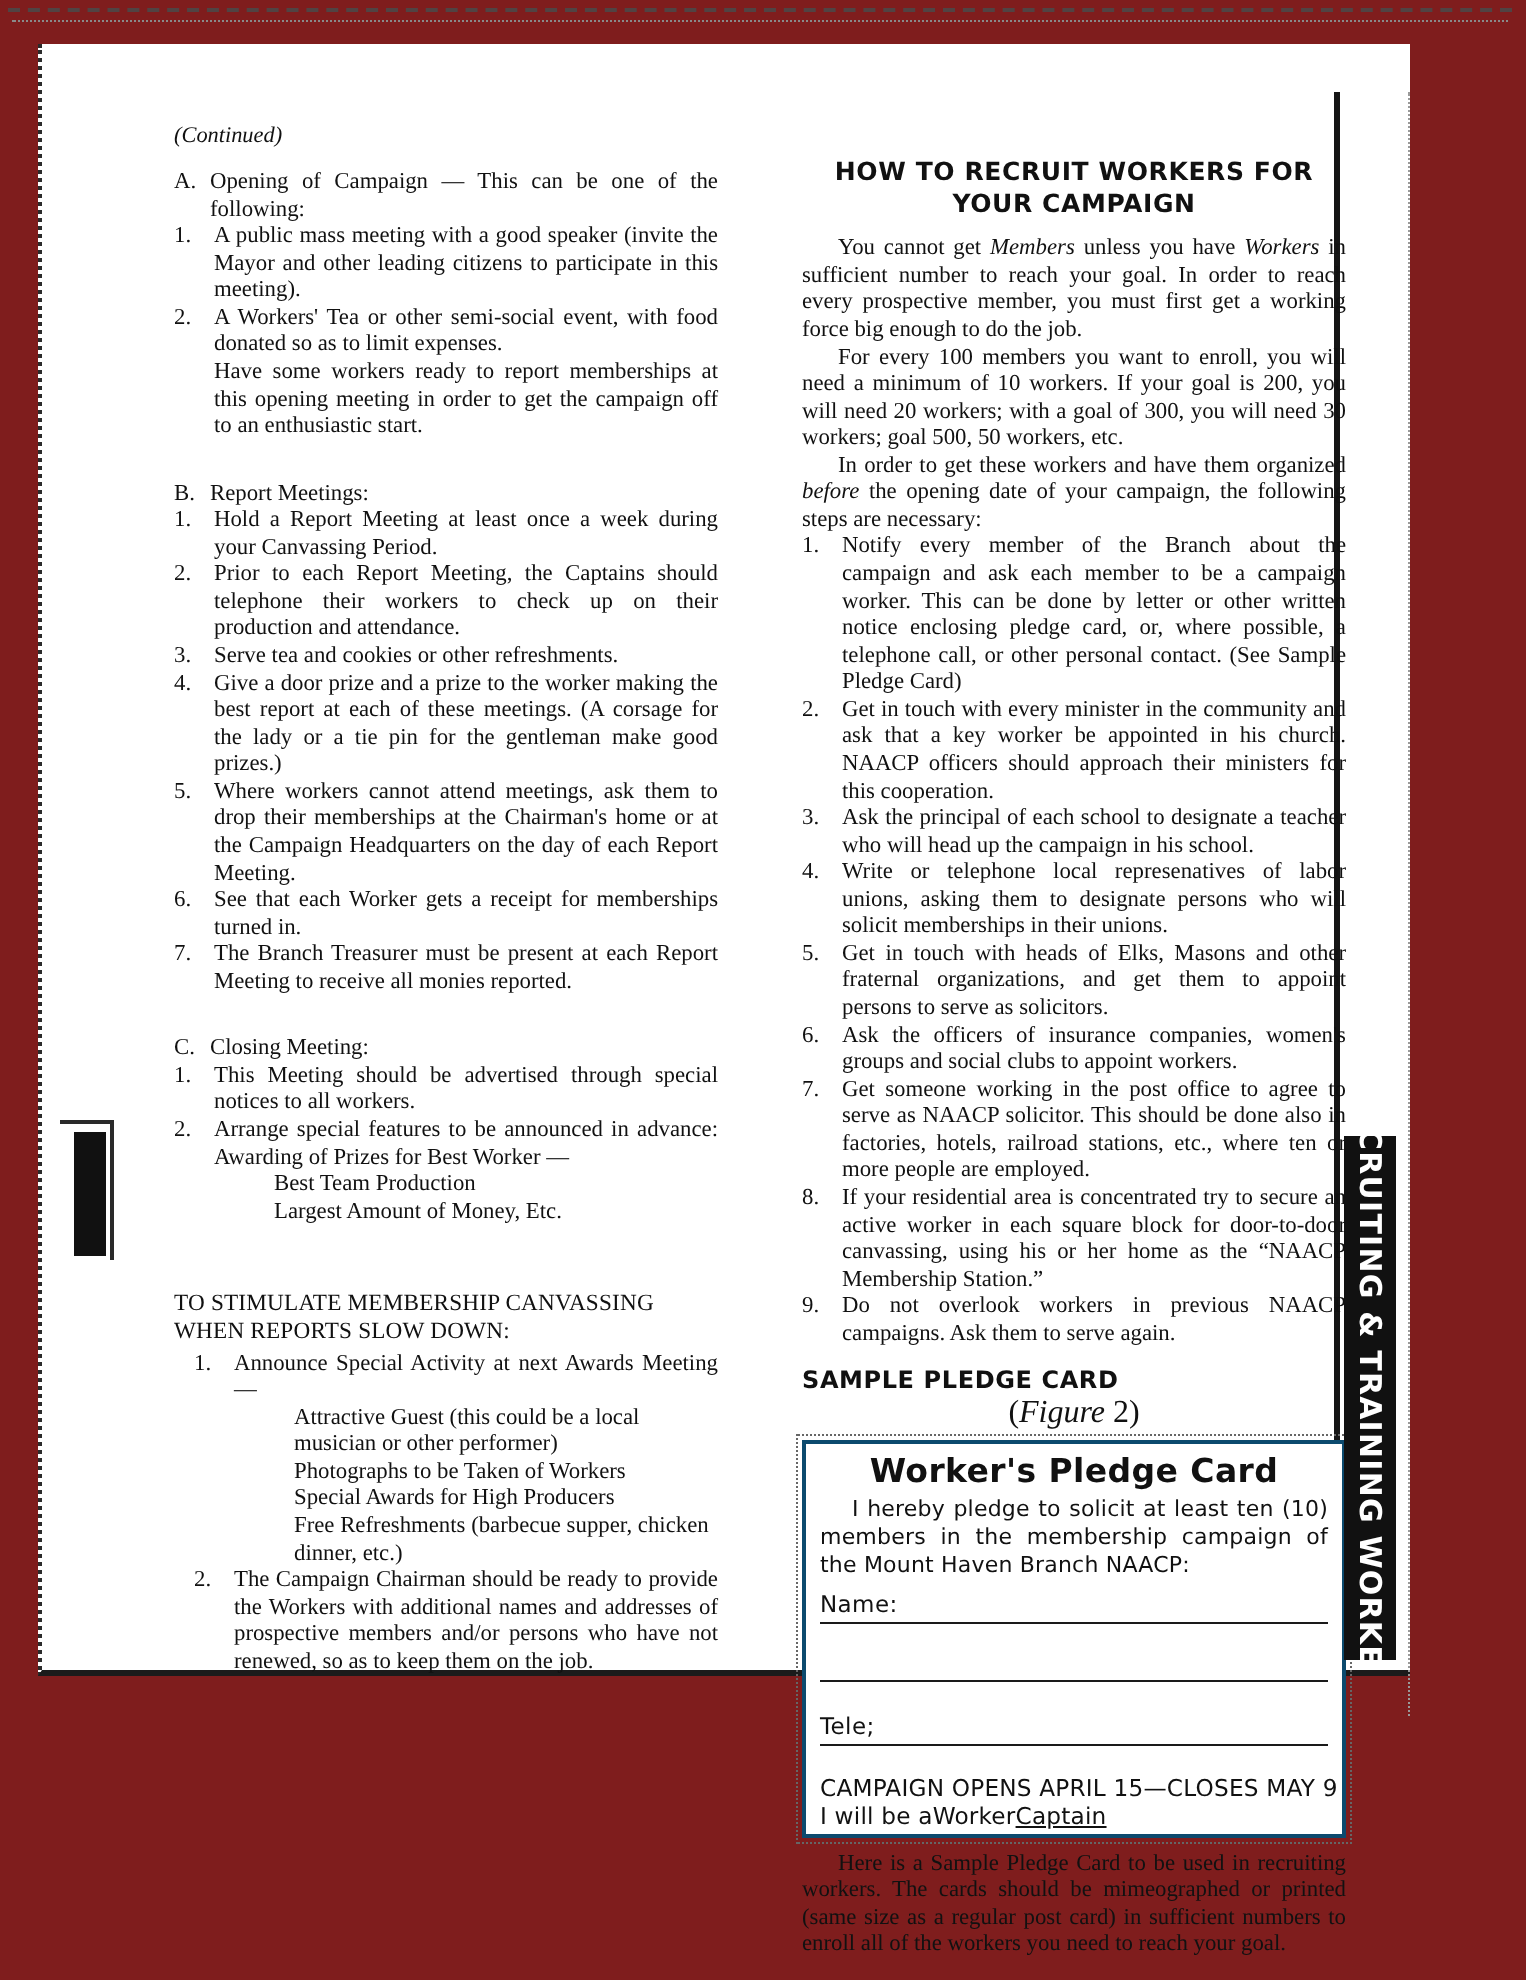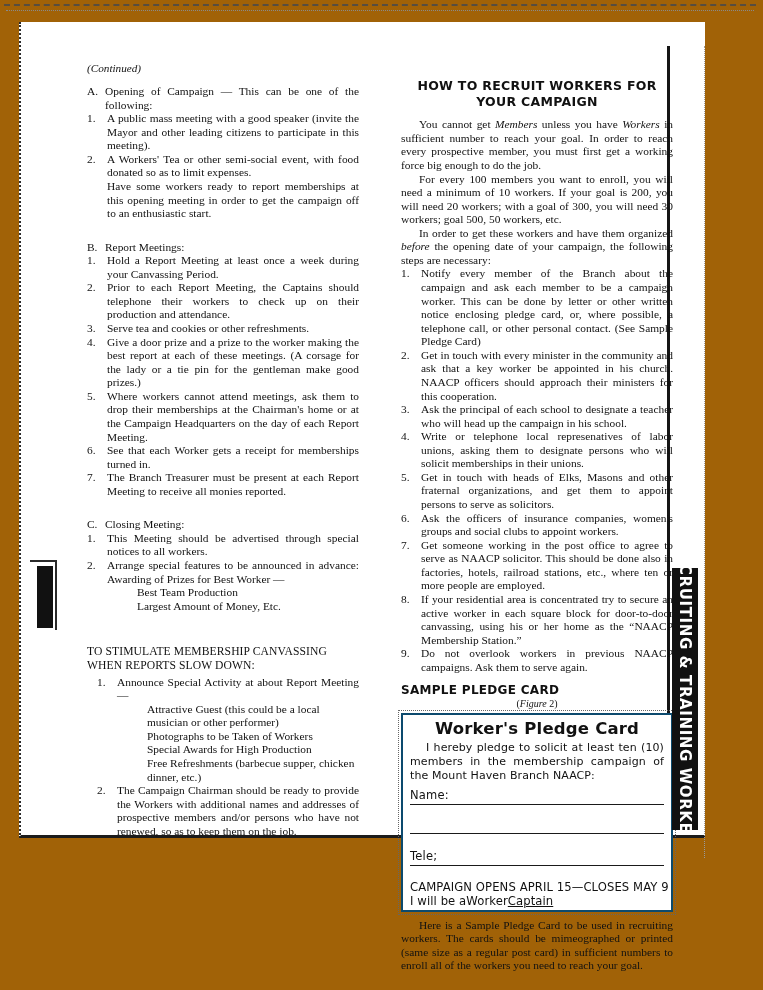--- a/index.html
+++ b/index.html
@@ -15,21 +15,21 @@
     font-family: "Liberation Serif", "DejaVu Serif", serif;
     color: #111111;
     overflow: hidden;
   }
 
   
   #scan-frame {
     position: absolute;
     left: 0; top: 0;
     width: 763px; height: 990px;
-    background: #a16207;
+    background: #7f1d1d;
   }
   .dash-top {
     position: absolute;
     left: 4px; top: 4px;
     width: 752px; height: 0;
     border-top: 2px dashed #4a4a4a;
     opacity: .85;
   }
   .dash-top2 {
     position: absolute;
@@ -156,21 +156,21 @@
   
   .fig-head {
     font-family: "DejaVu Sans", "Liberation Sans", sans-serif;
     font-weight: bold;
     font-size: 12px;
     text-align: left;
     letter-spacing: .3px;
     margin: 9px 0 1px 0;
   }
   .fig-num {
-    font-size: 10px;
+    font-size: 16px;
     text-align: center;
     margin: 0 0 4px 0;
   }
   .fig-num i { font-style: italic; }
 
   #pledge-card {
     position: relative;
     border: 2px solid #0c4a6e;
     outline: 1px dotted #666;
     outline-offset: 2px;
@@ -376,24 +376,24 @@
       <div class="gap-m"></div>
 
       <div class="caps-head">
         <span>TO STIMULATE MEMBERSHIP CANVASSING</span><br>
         <span>WHEN REPORTS SLOW DOWN:</span>
       </div>
 
       <ol class="num-list" style="margin-left:10px;">
         <li>
           <span class="mk">1.</span>
-          <span class="tx">Announce Special Activity at about Report Meeting —</span>
+          <span class="tx">Announce Special Activity at next Awards Meeting —</span>
           <span class="sub-line">Attractive Guest (this could be a local musician or other performer)</span>
           <span class="sub-line">Photographs to be Taken of Workers</span>
-          <span class="sub-line">Special Awards for High Production</span>
+          <span class="sub-line">Special Awards for High Producers</span>
           <span class="sub-line">Free Refreshments (barbecue supper, chicken dinner, etc.)</span>
         </li>
         <li>
           <span class="mk">2.</span>
           <span class="tx">The Campaign Chairman should be ready to provide the Workers with additional names and addresses of prospective members and/or persons who have not renewed, so as to keep them on the job.</span>
         </li>
       </ol>
     </div>
 
     <div class="col" id="col-right">

